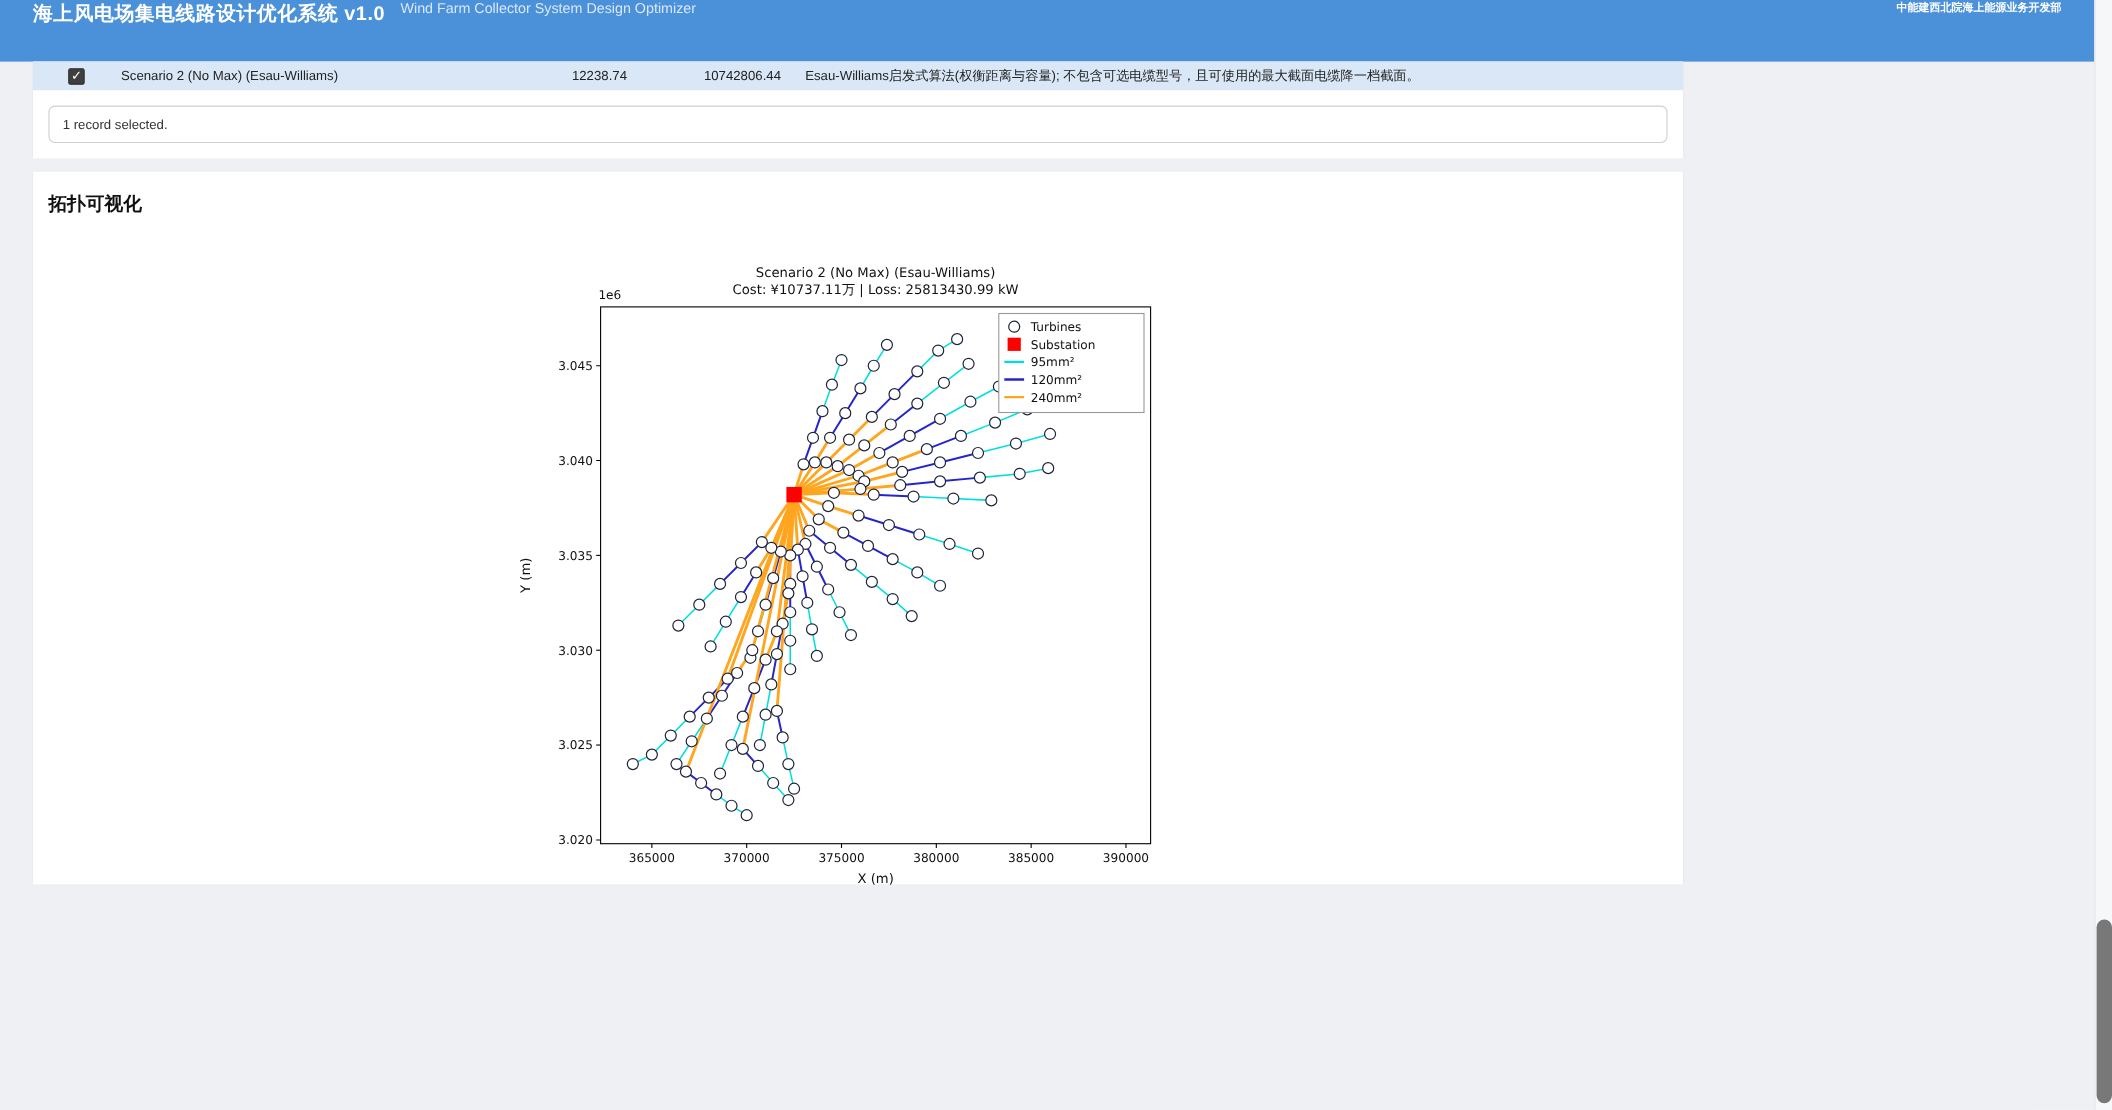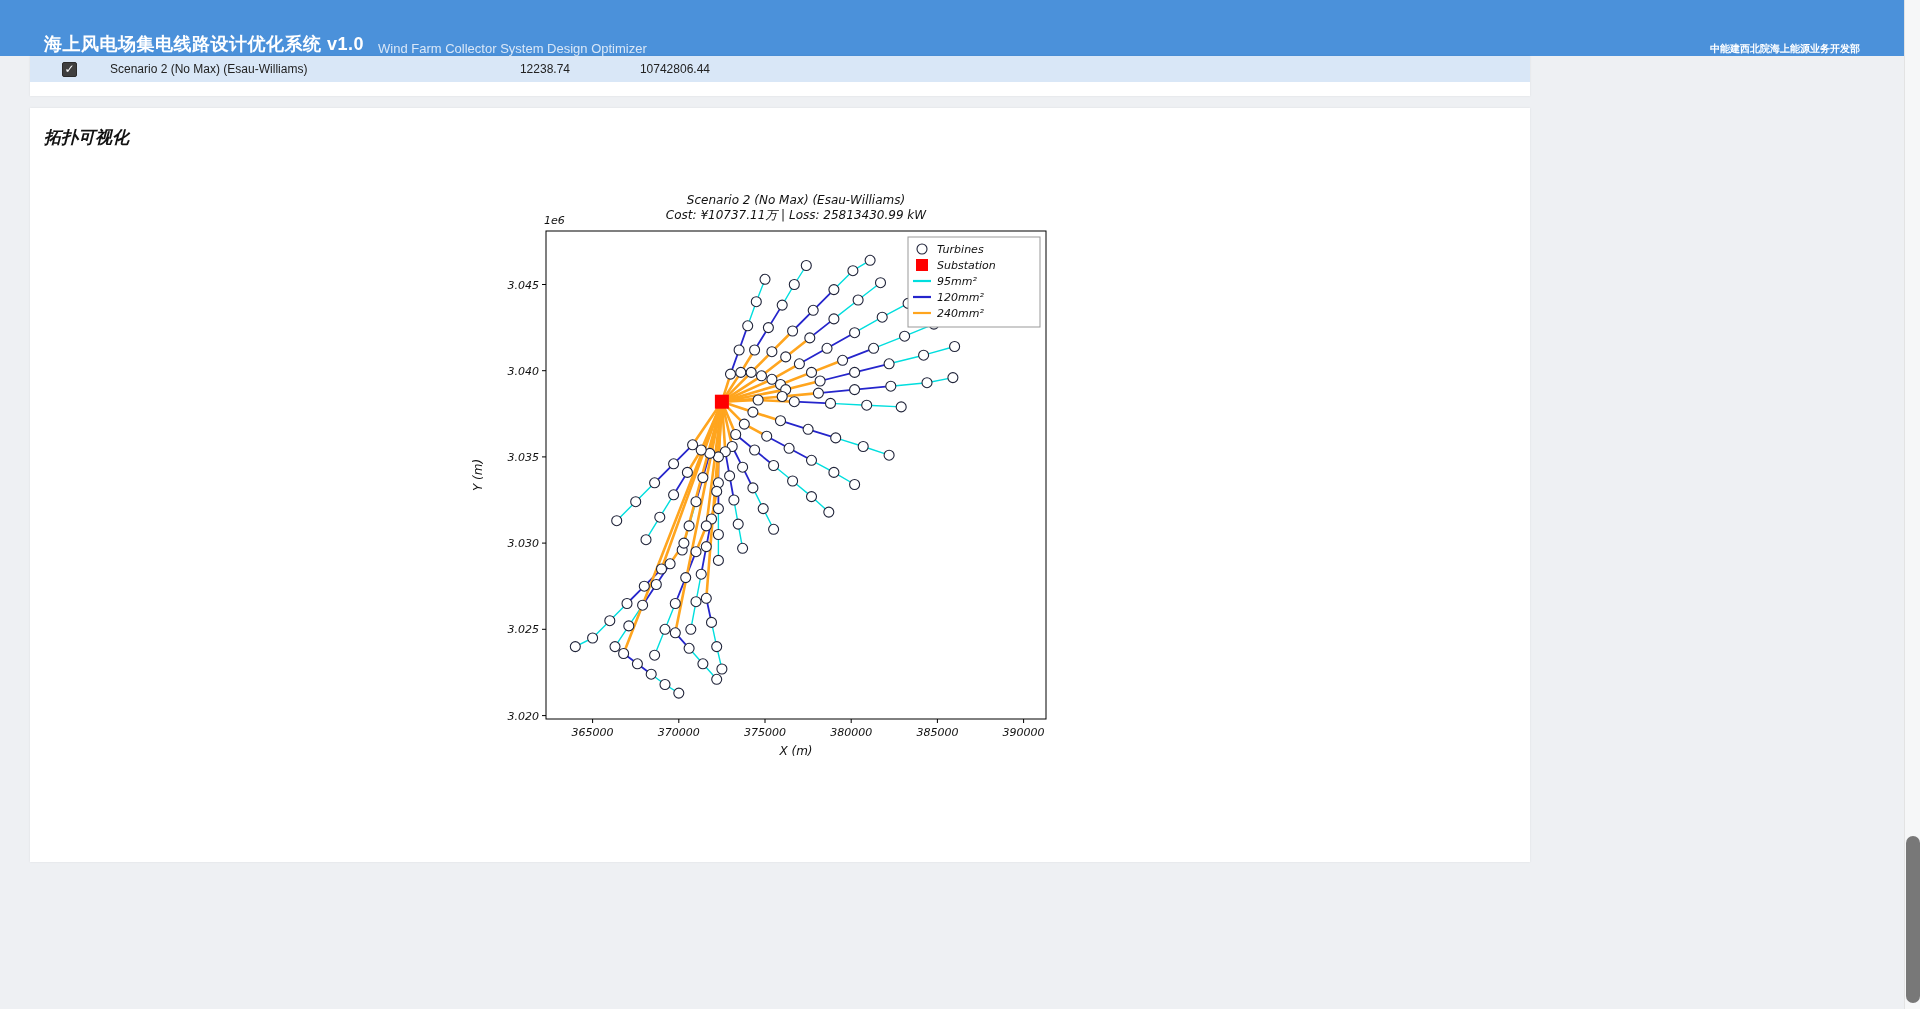--- a/index.html
+++ b/index.html
@@ -7,21 +7,21 @@
   body {
     width:1920px; height:1009px; overflow:hidden;
     background:#eef0f3;
     font-family:"Liberation Sans","DejaVu Sans",sans-serif;
     color:#222;
   }
   
   .app-header{
     position:absolute; top:0; left:0; width:1904px; height:56px;
     background:#4b91da; color:#fff;
-    display:flex; align-items:flex-end; padding:0 44px;
+    display:flex; align-items:flex-start; padding:0 30px;
   }
   .app-title{ font-size:18px; font-weight:bold; letter-spacing:.5px; }
   .app-subtitle{ font-size:13px; color:#d9e7f7; margin-left:14px; }
   .app-org{ margin-left:auto; font-size:10px; font-weight:bold; }
 
   
   .content{ position:absolute; left:30px; top:56px; width:1500px; }
   .card{ background:#ffffff; box-shadow:0 0 2px rgba(0,0,0,.08); }
 
   
@@ -39,21 +39,21 @@
     background:#3f3f3f; border:1px solid #2c2c2c;
     display:flex; align-items:center; justify-content:center;
     color:#fff; font-size:12px; line-height:1; cursor:pointer;
   }
   .selected-footer{
     margin:14px 14px 0 14px; border:1px solid #cfcfcf; border-radius:6px;
     padding:9px 12px; font-size:12px; color:#333; background:#fff;
   }
 
   
-  .viz-card{ margin-top:12px; height:754px; padding-top:18px;font-style:italic; }
+  .viz-card{ margin-top:12px; height:648px; padding-top:18px; }
   .viz-heading{ margin:0 0 0 14px; font-size:17px; font-weight:bold; color:#111; }
   .figure-wrap{ width:640px; margin:38px auto 0 auto; }
   svg text{ font-family:"DejaVu Sans","Liberation Sans",sans-serif; }
 
   
   .scrollbar{
     position:absolute; right:0; top:0; width:16px; height:1009px;
     background:#f6f7f8; border-left:1px solid #e3e3e3;
   }
   .scroll-thumb{
@@ -75,21 +75,23 @@
   <div class="card results-card">
     <div class="scenario-row">
       <div>
         <div class="checkbox">
           <span>✓</span>
         </div>
       </div>
       <div class="cell-name">Scenario 2 (No Max) (Esau-Williams)</div>
       <div class="cell-cost">12238.74</div>
       <div class="cell-loss">10742806.44</div>
+      <div class="cell-desc">Esau-Williams启发式算法(权衡距离与容量); 不包含可选电缆型号，且可使用的最大截面电缆降一档截面。</div>
     </div>
+    <div class="selected-footer">1 record selected.</div>
   </div>
 
   <div class="card viz-card">
     <h2 class="viz-heading">拓扑可视化</h2>
     <div class="figure-wrap">
       <svg id="chart-svg" width="640" height="578" viewBox="0 0 640 578">
           <rect x="86" y="44" width="500" height="488" fill="#ffffff" stroke="#000000" stroke-width="1"></rect>
           <text x="336" y="17" text-anchor="middle" font-size="12" fill="#111">Scenario 2 (No Max) (Esau-Williams)</text>
           <text x="336" y="32" text-anchor="middle" font-size="12" fill="#111">Cost: ¥10737.11万 | Loss: 25813430.99 kW</text>
           <text x="84" y="37" font-size="11" fill="#111">1e6</text>

